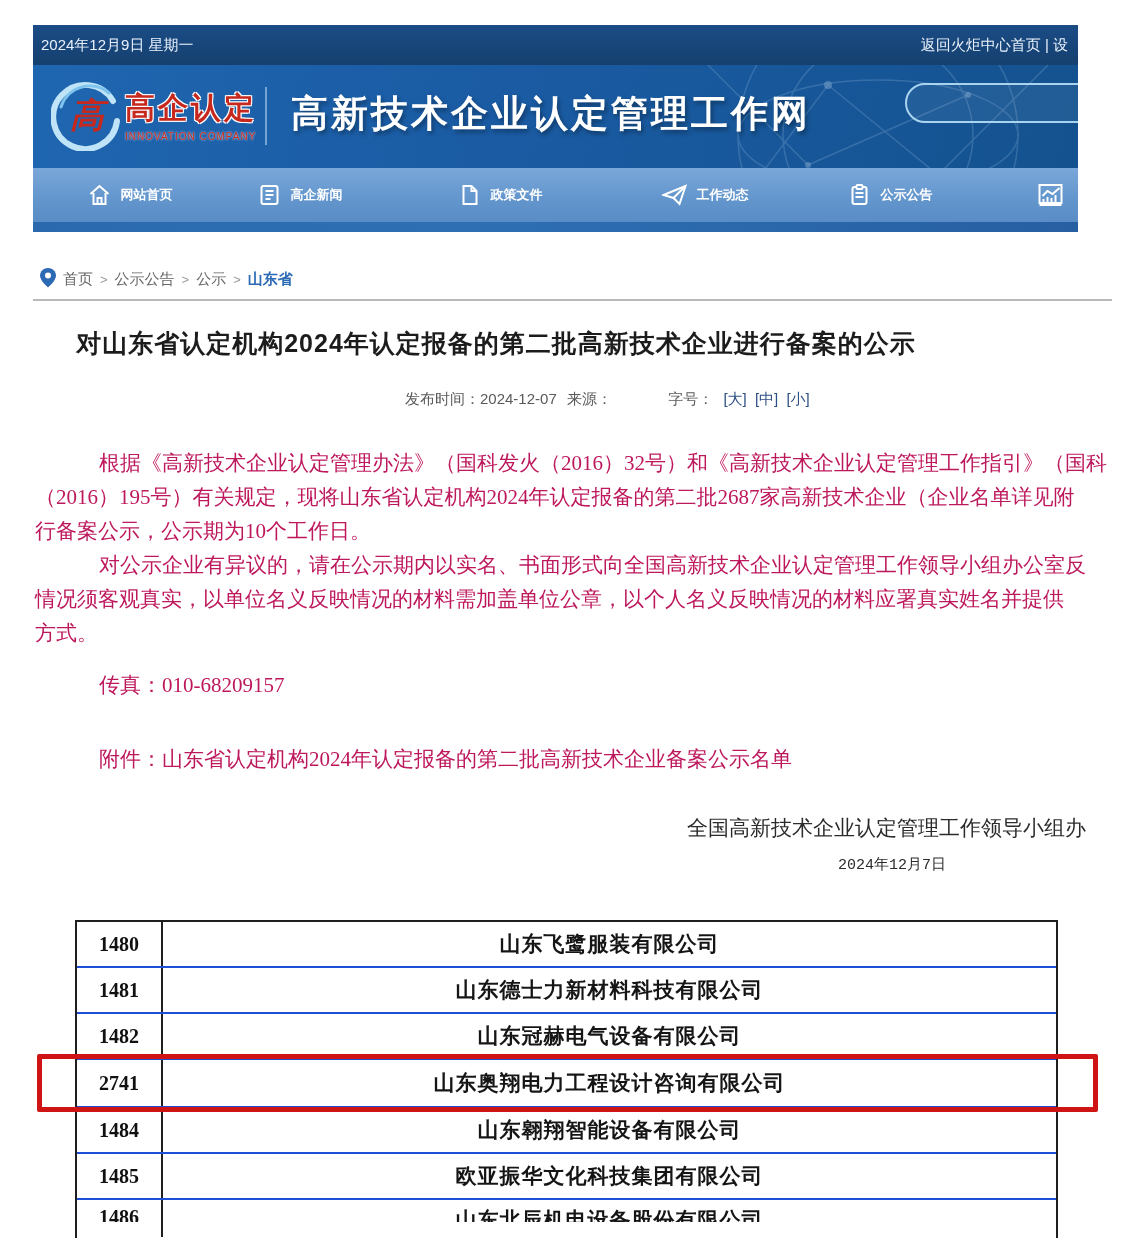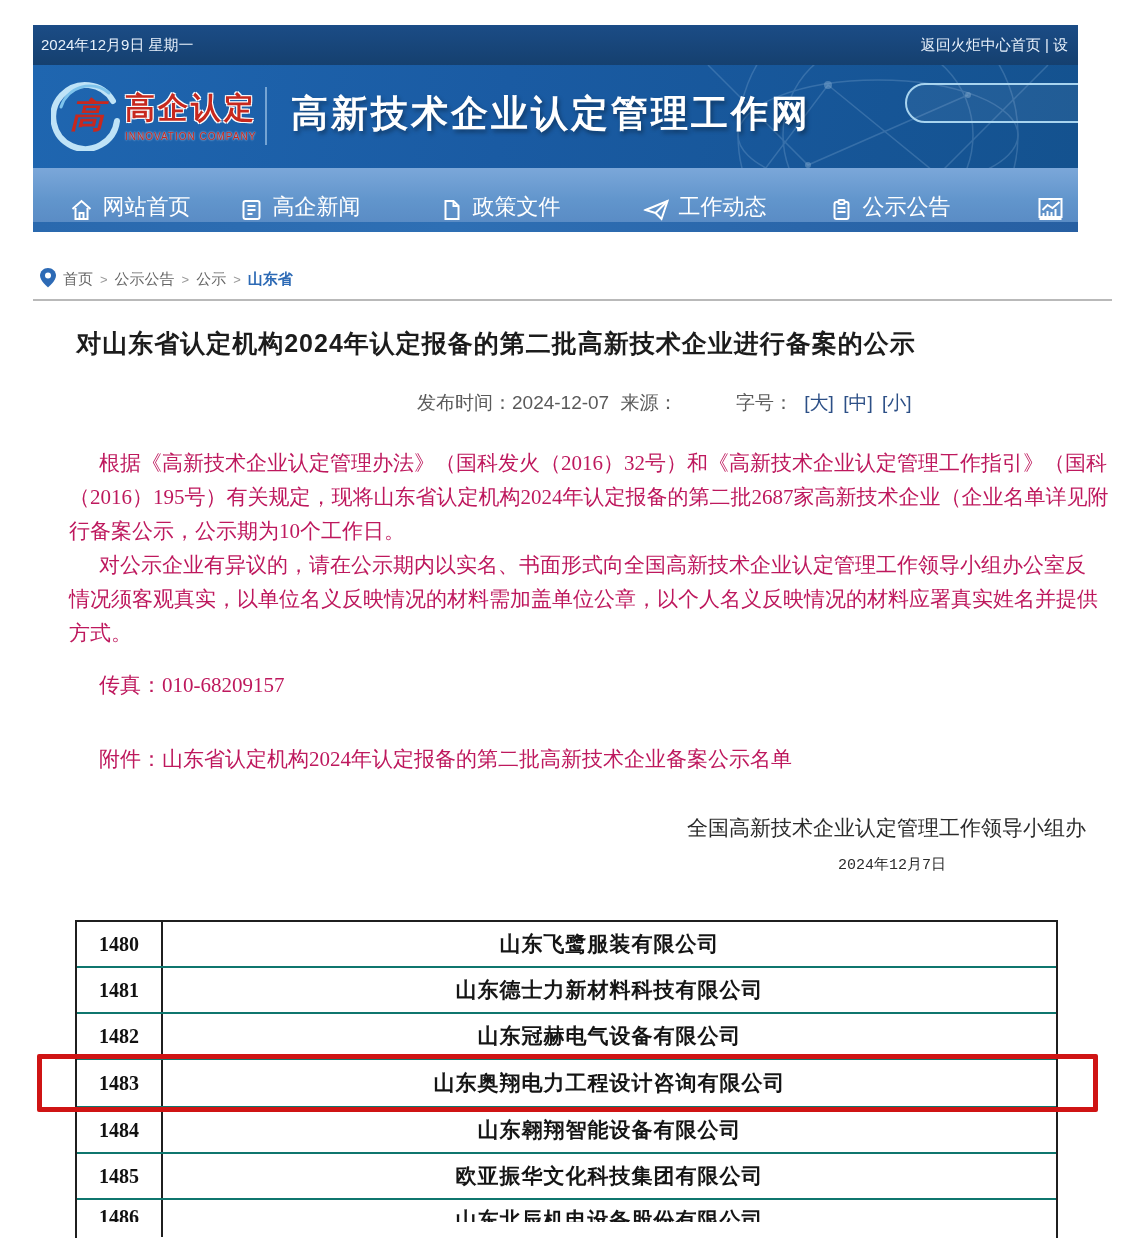--- a/index.html
+++ b/index.html
@@ -28,57 +28,57 @@
   .site-title { position:absolute; left:258px; top:24px; color:#ffffff; font-size:37px; font-weight:bold;
                 letter-spacing:3px; white-space:nowrap; text-shadow:2px 3px 4px rgba(0,0,0,.35); }
   .search-pill { position:absolute; left:872px; top:18px; width:260px; height:40px; border:2px solid #a8d4ef;
                  border-radius:20px; background:rgba(255,255,255,0.06); }
 
   
   .nav { position:absolute; left:33px; top:168px; width:1045px; height:54px;
          background:linear-gradient(#7ba7d9,#6195cc 60%,#5a8cc5); overflow:hidden; }
   .nav-strip { position:absolute; left:33px; top:222px; width:1045px; height:10px;
                background:linear-gradient(90deg,#2a69ae,#2e6fb4 40%,#275fa2); }
-  .nav-item { position:absolute; top:0; height:54px; display:flex; align-items:flex-end; gap:9px;
-              color:#ffffff; font-size:22px; font-weight:normal; white-space:nowrap; cursor:pointer;
+  .nav-item { position:absolute; top:0; height:54px; display:flex; align-items:center; gap:9px;
+              color:#ffffff; font-size:13px; font-weight:bold; white-space:nowrap; cursor:pointer;
               transform:translateX(-50%); }
   .nav-item svg { display:block; }
 
   
   .crumbbar { position:absolute; left:40px; top:266px; height:26px; display:flex; align-items:center;
               gap:7px; font-size:15px; color:#666; }
   .crumb-link { color:#666; }
   .crumb-sep { color:#999; font-size:13px; }
   .crumb-current { color:#2d6ab5; font-weight:bold; }
   .crumb-line { position:absolute; left:33px; top:299px; width:1079px; height:2px; background:#b9b9b9; }
 
   
   .art-title { position:absolute; left:0; top:327px; width:992px; text-align:center;
                font-size:25px; font-weight:bold; color:#1c1c1c; letter-spacing:1px; }
-  .art-meta { position:absolute; left:417px; top:390px; font-size:19px; color:#5a5a5a; white-space:nowrap; }
+  .art-meta { position:absolute; left:405px; top:390px; font-size:15px; color:#5a5a5a; white-space:nowrap; }
   .art-meta .seg { margin-right:6px; }
   .art-meta .gap { display:inline-block; width:42px; }
   .size-link { color:#2c4f86; margin-right:4px; cursor:pointer; }
 
   .bodytext { position:absolute; left:0; top:446px; width:1136px;
               font-family:"Liberation Serif","DejaVu Serif",serif; font-size:21px; color:#be185d; }
-  .bline { height:34px; line-height:34px; padding-left:69px; white-space:nowrap; overflow:hidden; }
+  .bline { height:34px; line-height:34px; padding-left:35px; white-space:nowrap; overflow:hidden; }
   .bline.indent { padding-left:99px; }
   .bline.fax { margin-top:18px; }
   .bline.attach { margin-top:40px; }
   .sig-line { position:absolute; left:687px; top:814px; font-family:"Liberation Serif","DejaVu Serif",serif;
               font-size:21px; color:#2b2b2b; white-space:nowrap; }
   .sig-date { position:absolute; left:838px; top:855px; font-family:Liberation Mono, monospace;
               font-size:15px; color:#2b2b2b; white-space:nowrap; }
 
   
   .etable { position:absolute; left:75px; top:920px; width:983px; height:318px;
             border:2px solid #1f1f1f; border-bottom:none; overflow:hidden;
             font-family:"Liberation Serif","DejaVu Serif",serif; }
-  .erow { display:flex; border-bottom:2px solid #0f766e; height:46px; }
+  .erow { display:flex; border-bottom:2px solid #1d4ed8; height:46px; }
   .erow.tall { height:48px; }
   .erow:last-child { border-bottom:none; height:37px; }
   .cell-no { width:86px; border-right:2px solid #1f1f1f; display:flex; align-items:center; justify-content:center;
              font-size:20px; font-weight:bold; color:#111; }
   .cell-name { flex:1; display:flex; align-items:center; justify-content:center;
                font-size:21px; font-weight:bold; color:#151515; letter-spacing:1px; }
   .erow.partial .cell-no, .erow.partial .cell-name { align-items:flex-start; overflow:hidden; }
   .erow.partial .clipline { display:block; margin-top:6px; height:16px; overflow:hidden; }
   .red-box { position:absolute; left:37px; top:1054px; width:1061px; height:58px;
              border:5px solid #cf1414; border-radius:2px; pointer-events:none; }
@@ -238,21 +238,21 @@
     </div>
     <div class="erow">
       <div class="cell-no">1481</div>
       <div class="cell-name">山东德士力新材料科技有限公司</div>
     </div>
     <div class="erow">
       <div class="cell-no">1482</div>
       <div class="cell-name">山东冠赫电气设备有限公司</div>
     </div>
     <div class="erow tall">
-      <div class="cell-no">1483</div>
+      <div class="cell-no">2741</div>
       <div class="cell-name">山东奥翔电力工程设计咨询有限公司</div>
     </div>
     <div class="erow">
       <div class="cell-no">1484</div>
       <div class="cell-name">山东翱翔智能设备有限公司</div>
     </div>
     <div class="erow">
       <div class="cell-no">1485</div>
       <div class="cell-name">欧亚振华文化科技集团有限公司</div>
     </div>

